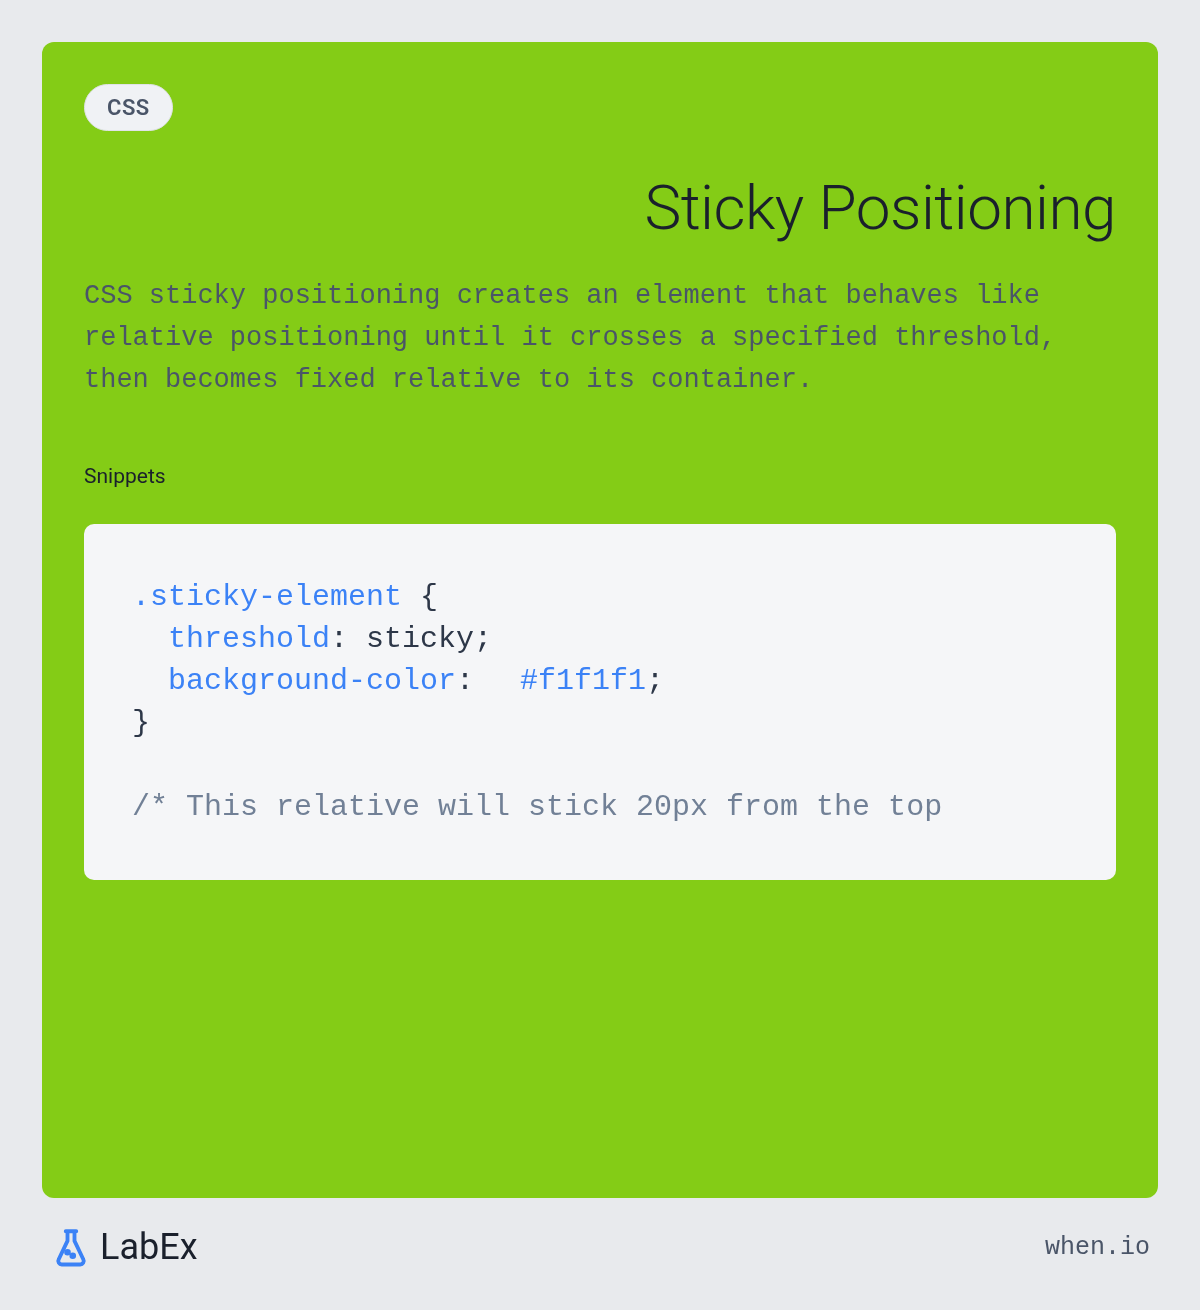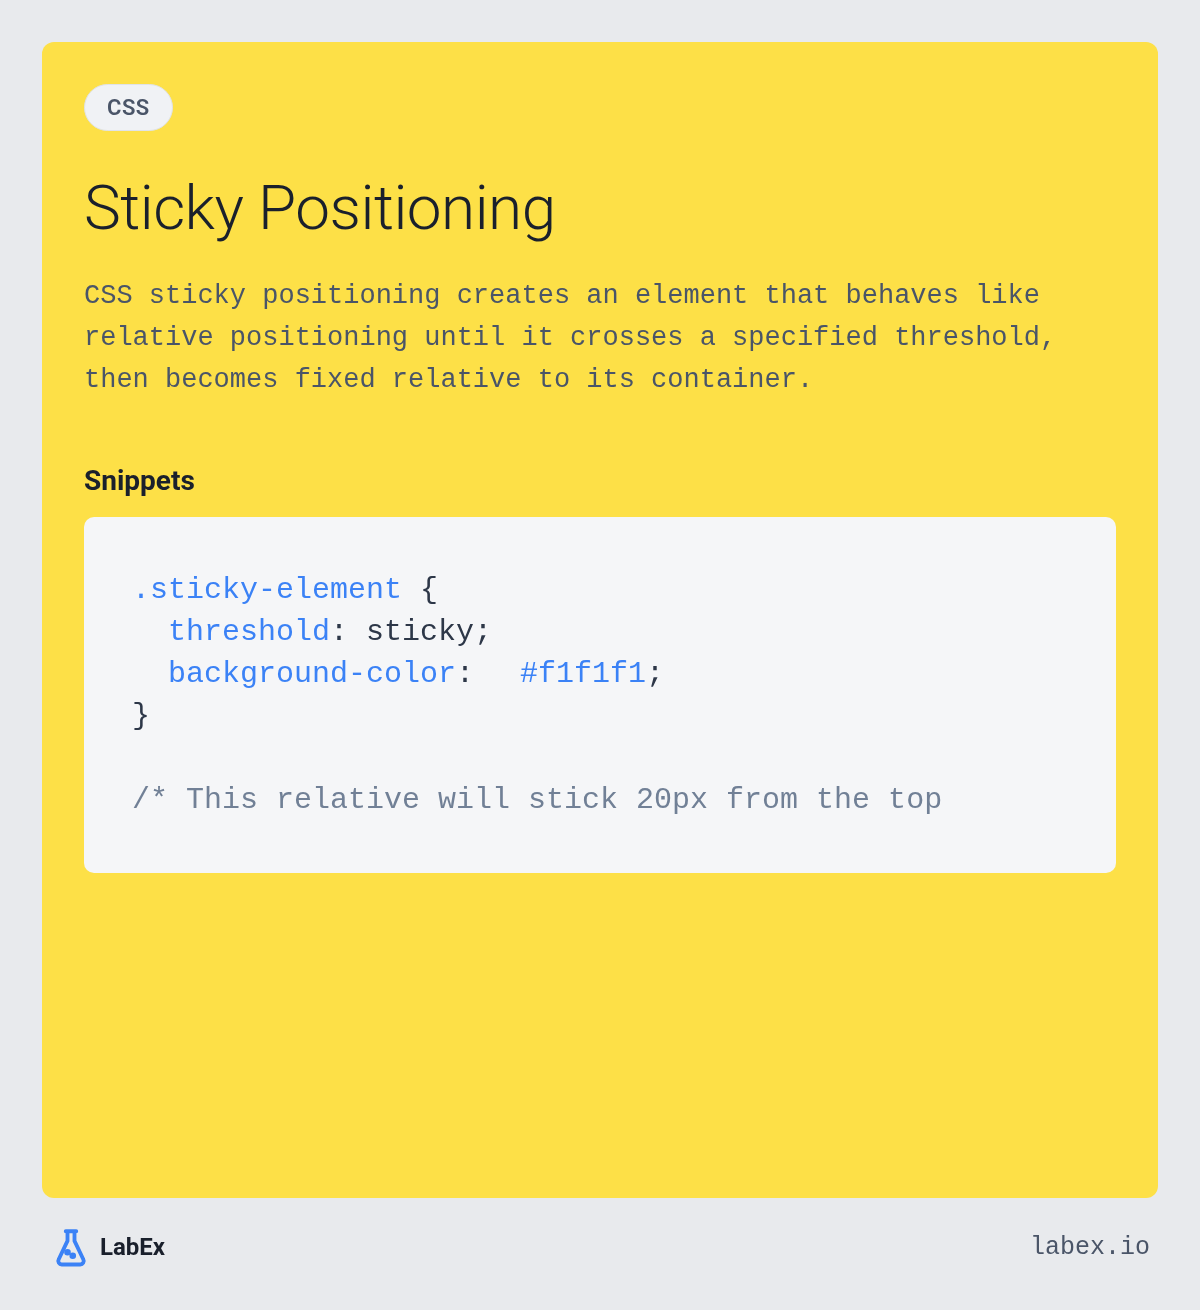--- a/index.html
+++ b/index.html
@@ -12,21 +12,21 @@
       background-color: #e8eaed;
       font-family: -apple-system, BlinkMacSystemFont, 'Segoe UI', Roboto, sans-serif;
       width: 1200px;
       height: 1310px;
       padding: 42px;
       display: flex;
       flex-direction: column;
     }
 
     .card {
-      background-color: #fde047;
+      background-color: #84cc16;
       border-radius: 12px;
       padding: 42px;
       flex: 1;
     }
 
     .badge {
       display: inline-block;
       background-color: #f0f2f5;
       border: 1px solid #e0e3e8;
       color: #4a5568;
@@ -36,36 +36,37 @@
       border-radius: 24px;
       letter-spacing: 0.5px;
     }
 
     .title {
       font-size: 62px;
       font-weight: 300;
       color: #1a202c;
       margin-top: 40px;
       letter-spacing: -0.5px;
+      text-align: right;
     }
 
     .description {
       font-family: 'SF Mono', Monaco, Menlo, Consolas, 'Courier New', monospace;
       font-size: 27px;
       color: #4a5568;
       line-height: 1.55;
       margin-top: 32px;
     }
 
     .snippets-heading {
-      font-size: 28px;
-      font-weight: 700;
+      font-size: 21px;
+      font-weight: 400;
       color: #1a202c;
       margin-top: 62px;
-      margin-bottom: 20px;
+      margin-bottom: 36px;
     }
 
     .code-block {
       background-color: #f5f6f8;
       border-radius: 10px;
       padding: 52px 48px;
       font-family: 'SF Mono', Monaco, Menlo, Consolas, 'Courier New', monospace;
       font-size: 30px;
       line-height: 1.4;
       color: #2d3748;
@@ -116,22 +117,22 @@
       align-items: center;
       gap: 8px;
     }
 
     .logo-icon {
       width: 42px;
       height: 42px;
     }
 
     .logo-text {
-      font-size: 24px;
-      font-weight: 700;
+      font-size: 36px;
+      font-weight: 400;
       color: #1a202c;
     }
 
     .footer-url {
       font-family: 'SF Mono', Monaco, Menlo, Consolas, 'Courier New', monospace;
       font-size: 25px;
       color: #4a5568;
     }
   </style>
 </head>
@@ -158,14 +159,14 @@
 
 <div class="footer">
   <div class="logo-wrapper">
     <svg class="logo-icon" viewBox="0 0 24 24" fill="none" stroke="#3b82f6" stroke-width="2.2" stroke-linecap="round" stroke-linejoin="round">
       <path d="M9 3h6M10 3v5.5L5 19a2 2 0 0 0 1.8 3h10.4a2 2 0 0 0 1.8-3l-5-10.5V3"></path>
       <circle cx="10" cy="15" r="0.8" fill="#3b82f6"></circle>
       <circle cx="13" cy="17" r="0.8" fill="#3b82f6"></circle>
     </svg>
     <span class="logo-text">LabEx</span>
   </div>
-  <span class="footer-url">labex.io</span>
+  <span class="footer-url">when.io</span>
 </div>
 
 </body></html>

